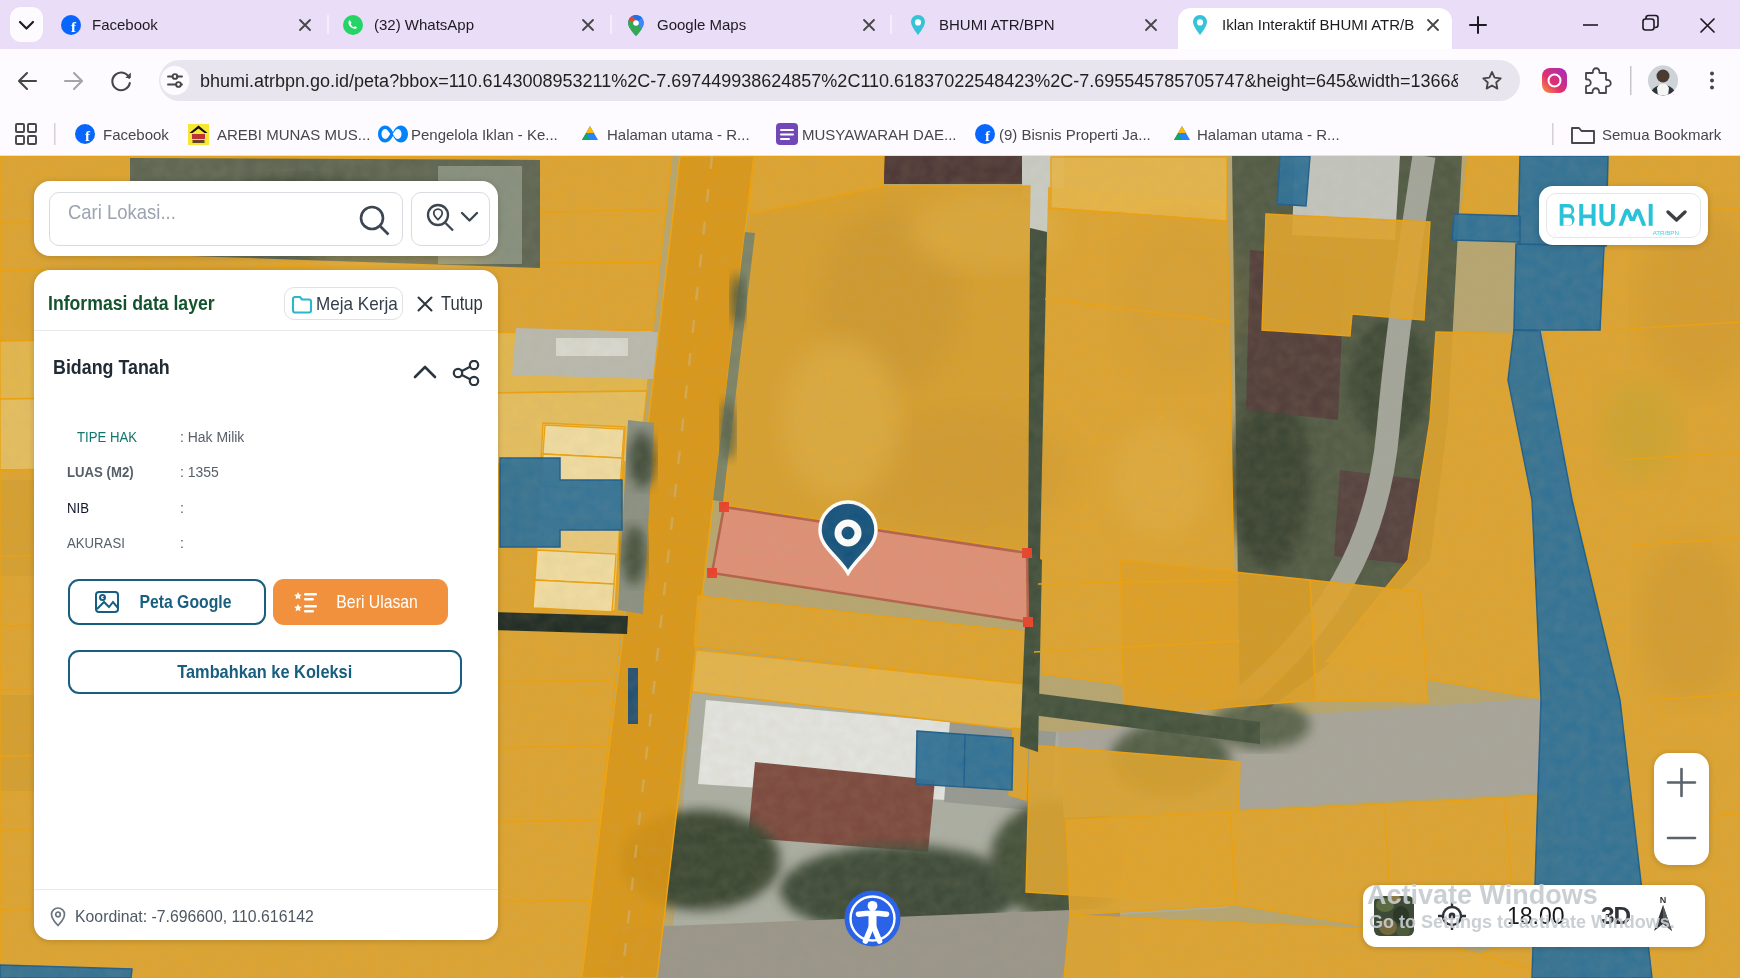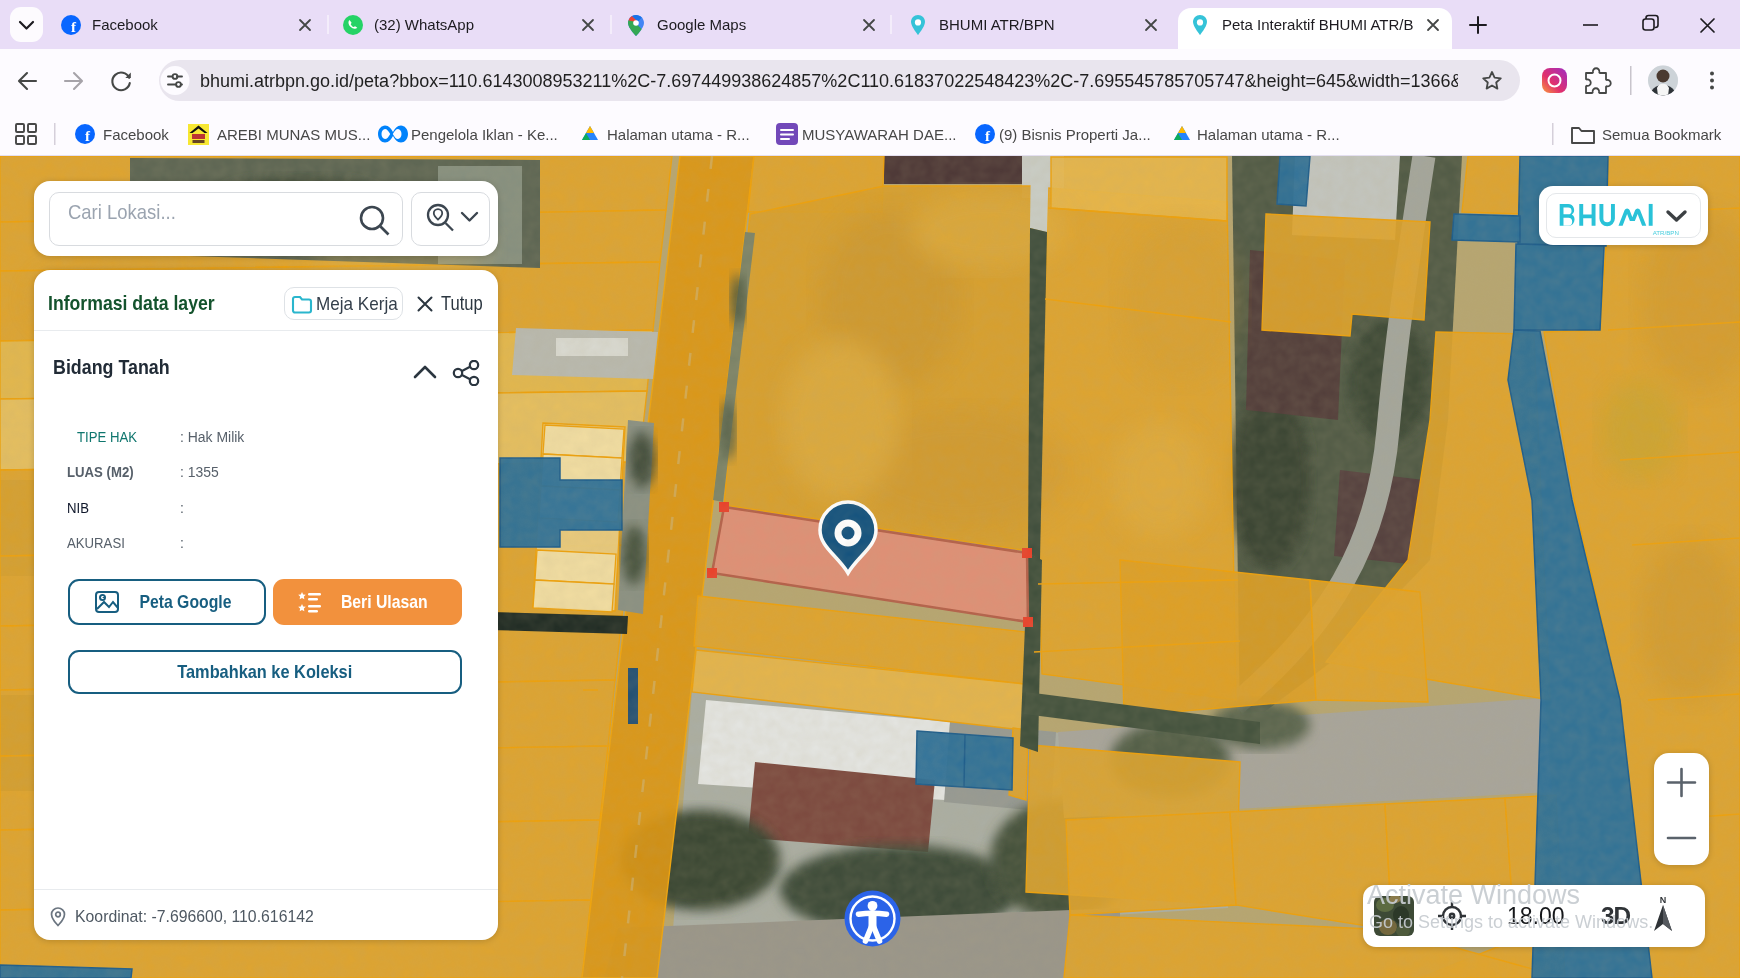--- a/index.html
+++ b/index.html
@@ -7,21 +7,21 @@
 .abs { position:absolute; }
 #tabstrip { position:absolute; top:0; left:0; width:1740px; height:49px; background:#e9ddf7; }
 #toolbar { position:absolute; top:49px; left:0; width:1740px; height:64px; background:#fdfbff; }
 #omnibox { position:absolute; left:159px; top:60px; width:1361px; height:41px; background:#e9e5ee; border-radius:21px; }
 #bookmarks { position:absolute; top:113px; left:0; width:1740px; height:43px; background:#fdfbff; border-bottom:1px solid #e4dff0; }
 #map { position:absolute; top:156px; left:0; width:1740px; height:822px; background:#c3a96a; }
 .card { position:absolute; background:#fff; box-shadow:0 1px 6px rgba(0,0,0,.18); }
 .tabtitle { position:absolute; top:0; height:49px; display:flex; align-items:center; font-size:15px; color:#1d1b20; white-space:nowrap; }
 .tabsep { position:absolute; top:15px; width:2px; height:19px; background:#f4edfb; }
 .bmtxt { position:absolute; top:113px; height:43px; display:flex; align-items:center; font-size:15px; color:#474747; white-space:nowrap; }
-.wm { position:absolute; color:#c6cbd0; opacity:0.92; }
+.wm { position:absolute; color:#c6cbd0; opacity:0.92;font-weight:bold; }
 .cx { display:inline-block; transform-origin:0 50%; }
 </style>
 </head>
 <body>
 <div id="tabstrip"></div>
 <div class="abs" style="left:10px;top:7px;width:33px;height:35px;background:#fdfbfe;border-radius:11px;"></div>
 <div class="abs activetab" style="left:1178px;top:8px;width:274px;height:41px;background:#fff;border-radius:13px 13px 0 0;"></div>
 <div id="toolbar"></div>
 <div id="omnibox"></div>
 <div id="bookmarks"></div>
@@ -151,21 +151,21 @@
     <path d="M10 2 L14 9 L6 9 Z" fill="#ffba00"></path>
     <path d="M2 16 L6 9 L10 16 Z" fill="#0dac5c"></path>
   </g>
   <rect x="1552" y="123" width="1.5" height="22" fill="#d5cfda"></rect>
   <path d="M1572 128 h7 l2.5 3 h12.5 v12 h-22 z" fill="none" stroke="#474747" stroke-width="1.9" stroke-linejoin="round"></path>
 </svg>
 <div class="tabtitle" style="left:92px;max-width:200px;">Facebook</div>
 <div class="tabtitle" style="left:374px;max-width:200px;">(32) WhatsApp</div>
 <div class="tabtitle" style="left:657px;max-width:200px;">Google Maps</div>
 <div class="tabtitle" style="left:939px;max-width:200px;">BHUMI ATR/BPN</div>
-<div class="tabtitle" style="left:1222px;width:196px;overflow:hidden;">Peta Interaktif BHUMI ATR/B</div>
+<div class="tabtitle" style="left:1222px;width:196px;overflow:hidden;">Iklan Interaktif BHUMI ATR/B</div>
 <div class="tabsep" style="left:327px"></div>
 <div class="tabsep" style="left:610px"></div>
 <div class="tabsep" style="left:890px"></div>
 <div class="abs" style="left:200px;top:49px;width:1258px;height:64px;display:flex;align-items:center;overflow:hidden;font-size:18px;color:#1f1f1f;white-space:nowrap;">bhumi.atrbpn.go.id/peta?bbox=110.6143008953211%2C-7.697449938624857%2C110.61837022548423%2C-7.695545785705747&amp;height=645&amp;width=1366&amp;...</div>
 <div class="bmtxt" style="left:103px">Facebook</div>
 <div class="bmtxt" style="left:217px">AREBI MUNAS MUS...</div>
 <div class="bmtxt" style="left:411px">Pengelola Iklan - Ke...</div>
 <div class="bmtxt" style="left:607px">Halaman utama - R...</div>
 <div class="bmtxt" style="left:802px">MUSYAWARAH DAE...</div>
 <div class="bmtxt" style="left:999px">(9) Bisnis Properti Ja...</div>
@@ -404,21 +404,21 @@
 <div class="abs" style="left:180px;top:534px;font-size:15.5px;color:#57606a;"><span class="cx" style="transform:scaleX(0.9)">:</span></div>
 <div class="abs" style="left:68px;top:579px;width:198px;height:46px;border:2px solid #175e80;border-radius:11px;display:flex;align-items:center;justify-content:center;gap:10px;font-size:19px;font-weight:bold;color:#175e80;">
   <svg width="26" height="26" viewBox="0 0 26 26">
       <rect x="2" y="3" width="22" height="20" rx="3" fill="none" stroke="#175e80" stroke-width="2"></rect>
       <circle cx="8.5" cy="8.5" r="2.6" fill="none" stroke="#175e80" stroke-width="1.8"></circle>
       <path d="M3 20 l7 -7 5 5 4 -5 5 6" fill="none" stroke="#175e80" stroke-width="2"></path>
       <text x="8.5" y="11" font-size="7" font-weight="bold" fill="#175e80" text-anchor="middle">G</text>
     </svg>
   <span class="cx" style="transform:scaleX(0.83);transform-origin:50% 50%">Peta Google</span>
   </div>
-<div class="abs" style="left:273px;top:579px;width:189px;height:46px;background:#f2913d;border-radius:11px;display:flex;align-items:center;justify-content:center;gap:10px;font-size:19px;font-weight:bold;color:#fff;">
+<div class="abs" style="left:273px;top:579px;width:175px;height:46px;background:#f2913d;border-radius:11px;display:flex;align-items:center;justify-content:center;gap:10px;font-size:19px;font-weight:normal;color:#fff;">
   <svg width="24" height="24" viewBox="0 0 24 24">
       <g fill="#fff">
         <path d="M4 2 l1.2 2.4 2.6 0.4 -1.9 1.8 0.45 2.6 -2.35 -1.2 -2.35 1.2 0.45 -2.6 -1.9 -1.8 2.6 -0.4 z"></path>
         <path d="M4 14 l1.2 2.4 2.6 0.4 -1.9 1.8 0.45 2.6 -2.35 -1.2 -2.35 1.2 0.45 -2.6 -1.9 -1.8 2.6 -0.4 z"></path>
         <rect x="10" y="3" width="13" height="2.4" rx="1.2"></rect>
         <rect x="10" y="8" width="10" height="2.4" rx="1.2"></rect>
         <rect x="10" y="15" width="13" height="2.4" rx="1.2"></rect>
         <rect x="10" y="20" width="10" height="2.4" rx="1.2"></rect>
       </g>
     </svg>

